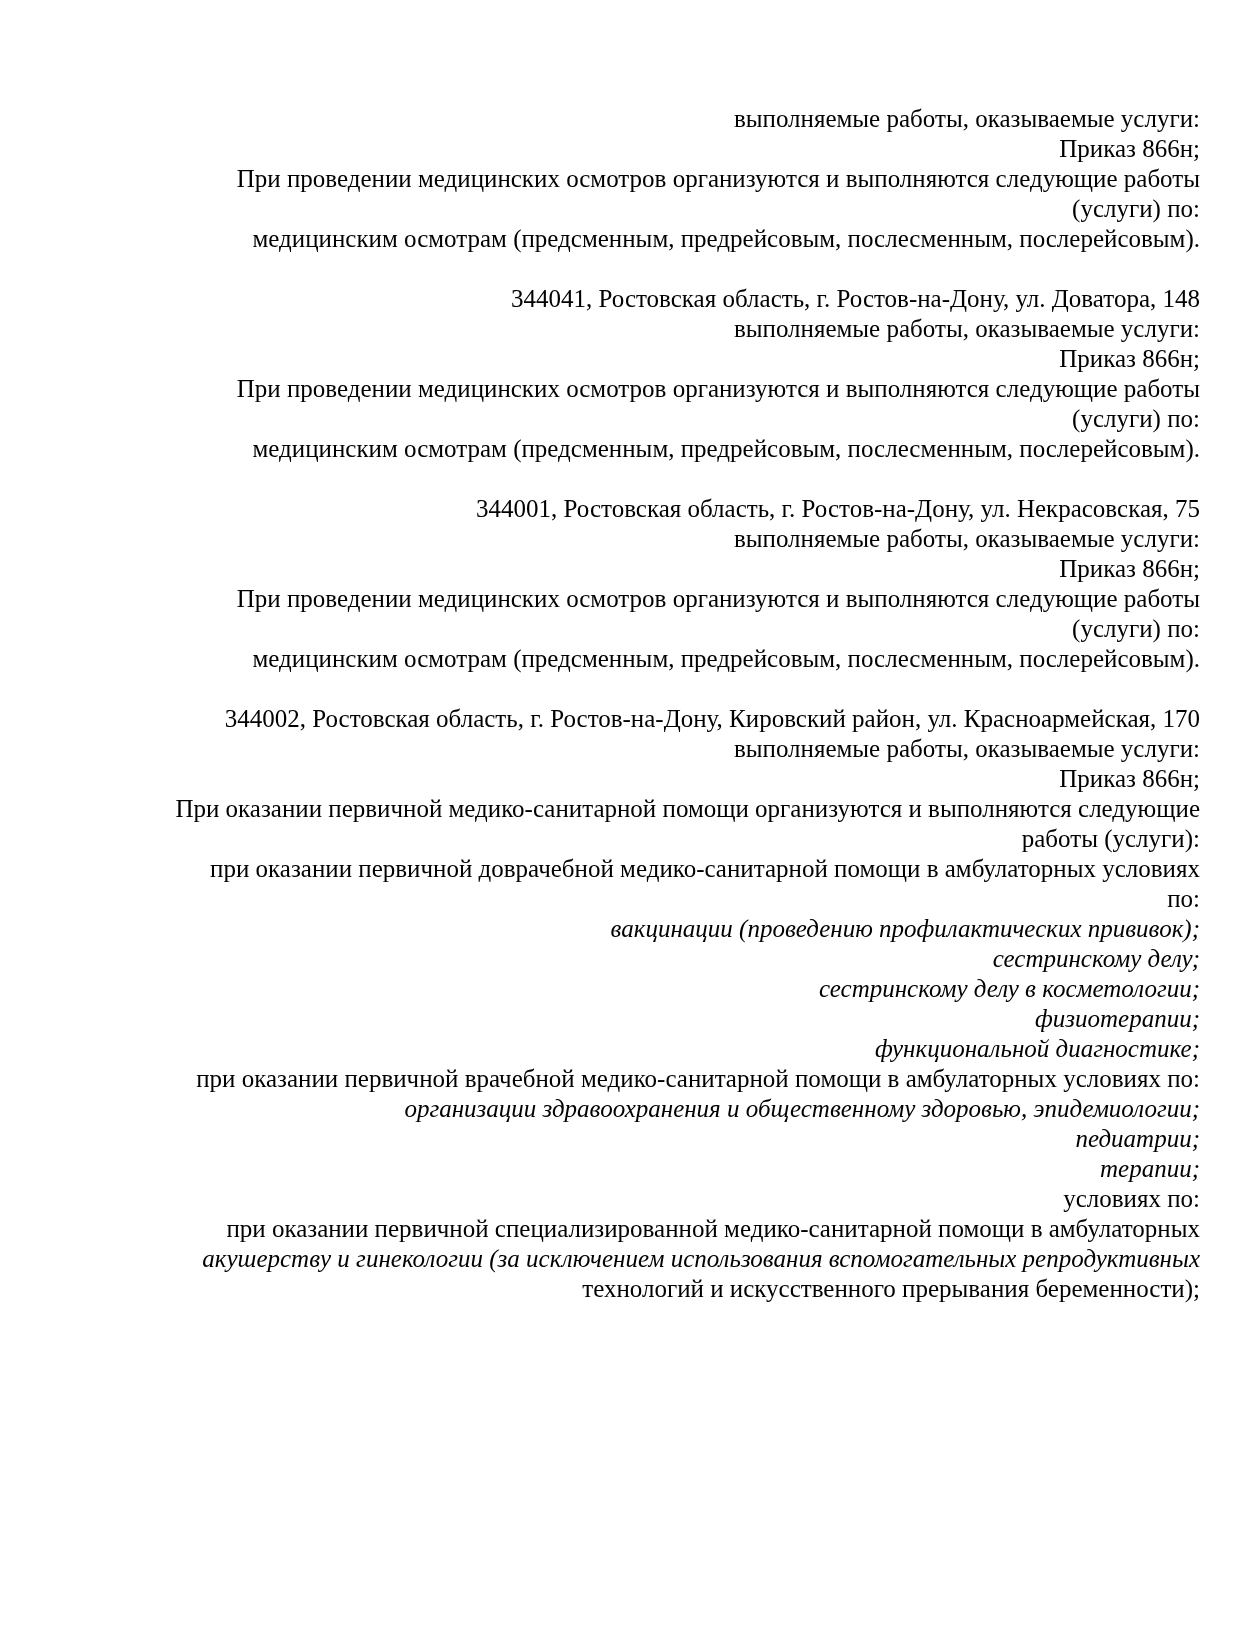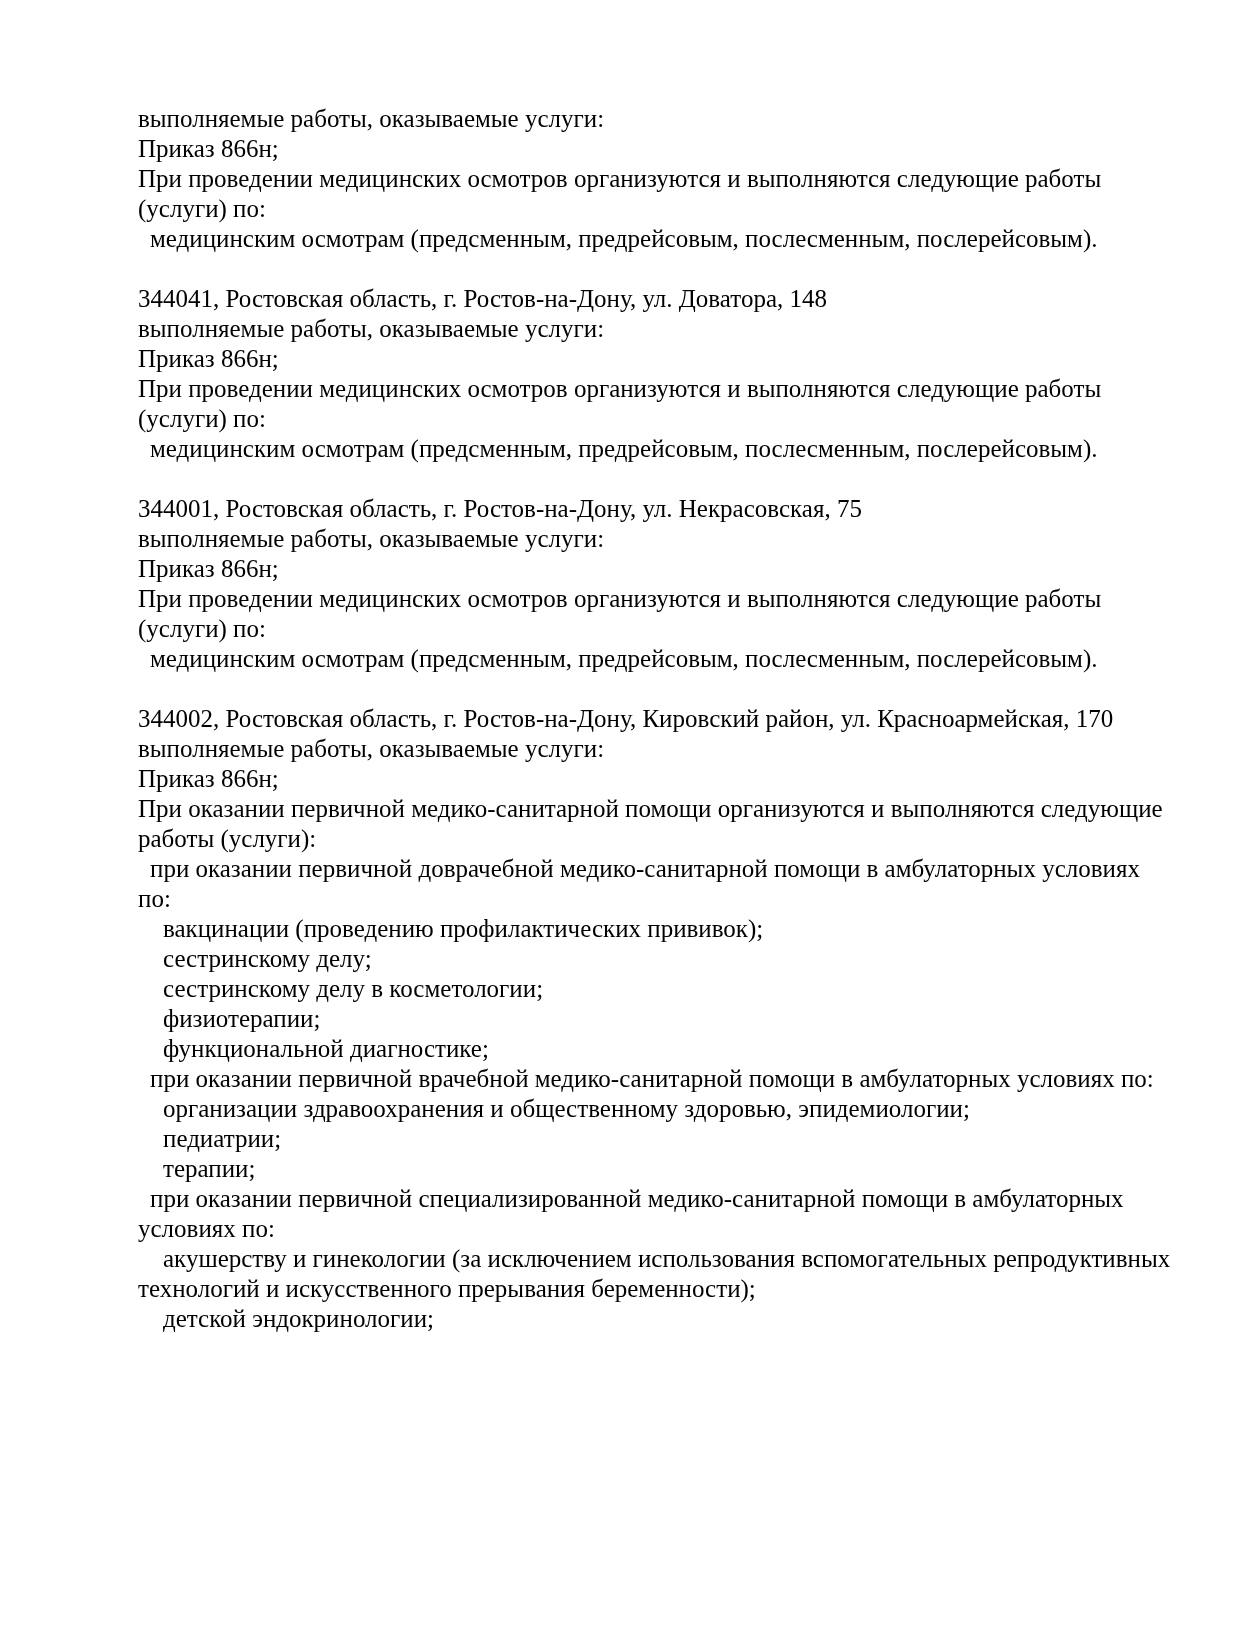--- a/index.html
+++ b/index.html
@@ -15,31 +15,32 @@
     font-size: 25px;
     line-height: 30px;
     color: #000000;
   }
   .document-page {
     box-sizing: border-box;
     width: 1240px;
     height: 1650px;
     padding: 104px 40px 0 138px;
     background: #ffffff;
+    text-align: right;
   }
   .text-block {
     margin: 0 0 30px 0;
   }
   .text-line {
     white-space: pre;
     height: 30px;
   }
   .indent-0 { padding-left: 0; }
   .indent-1 { padding-left: 12px; }
-  .indent-2 { padding-left: 25px; }
+  .indent-2 { padding-left: 25px; font-style: italic; }
 </style>
 </head>
 <body>
 
 <div class="document-page">
     <div class="text-block">
       <div class="text-line indent-0">выполняемые работы, оказываемые услуги:</div>
       <div class="text-line indent-0">Приказ 866н;</div>
       <div class="text-line indent-0">При проведении медицинских осмотров организуются и выполняются следующие работы</div>
       <div class="text-line indent-0">(услуги) по:</div>
@@ -71,19 +72,18 @@
       <div class="text-line indent-0">по:</div>
       <div class="text-line indent-2">вакцинации (проведению профилактических прививок);</div>
       <div class="text-line indent-2">сестринскому делу;</div>
       <div class="text-line indent-2">сестринскому делу в косметологии;</div>
       <div class="text-line indent-2">физиотерапии;</div>
       <div class="text-line indent-2">функциональной диагностике;</div>
       <div class="text-line indent-1">при оказании первичной врачебной медико-санитарной помощи в амбулаторных условиях по:</div>
       <div class="text-line indent-2">организации здравоохранения и общественному здоровью, эпидемиологии;</div>
       <div class="text-line indent-2">педиатрии;</div>
       <div class="text-line indent-2">терапии;</div>
+      <div class="text-line indent-0">условиях по:</div>
       <div class="text-line indent-1">при оказании первичной специализированной медико-санитарной помощи в амбулаторных</div>
-      <div class="text-line indent-0">условиях по:</div>
       <div class="text-line indent-2">акушерству и гинекологии (за исключением использования вспомогательных репродуктивных</div>
       <div class="text-line indent-0">технологий и искусственного прерывания беременности);</div>
-      <div class="text-line indent-2">детской эндокринологии;</div>
     </div>
   </div>
 
 </body></html>

